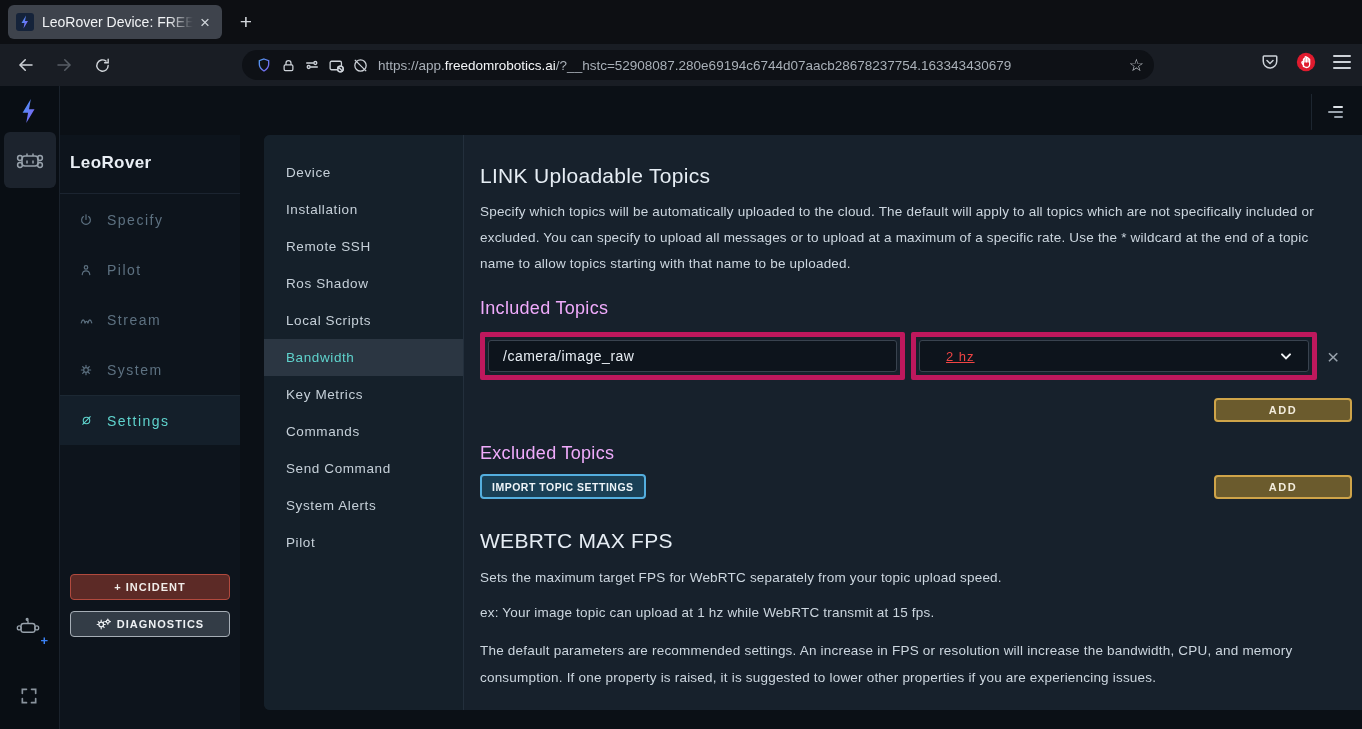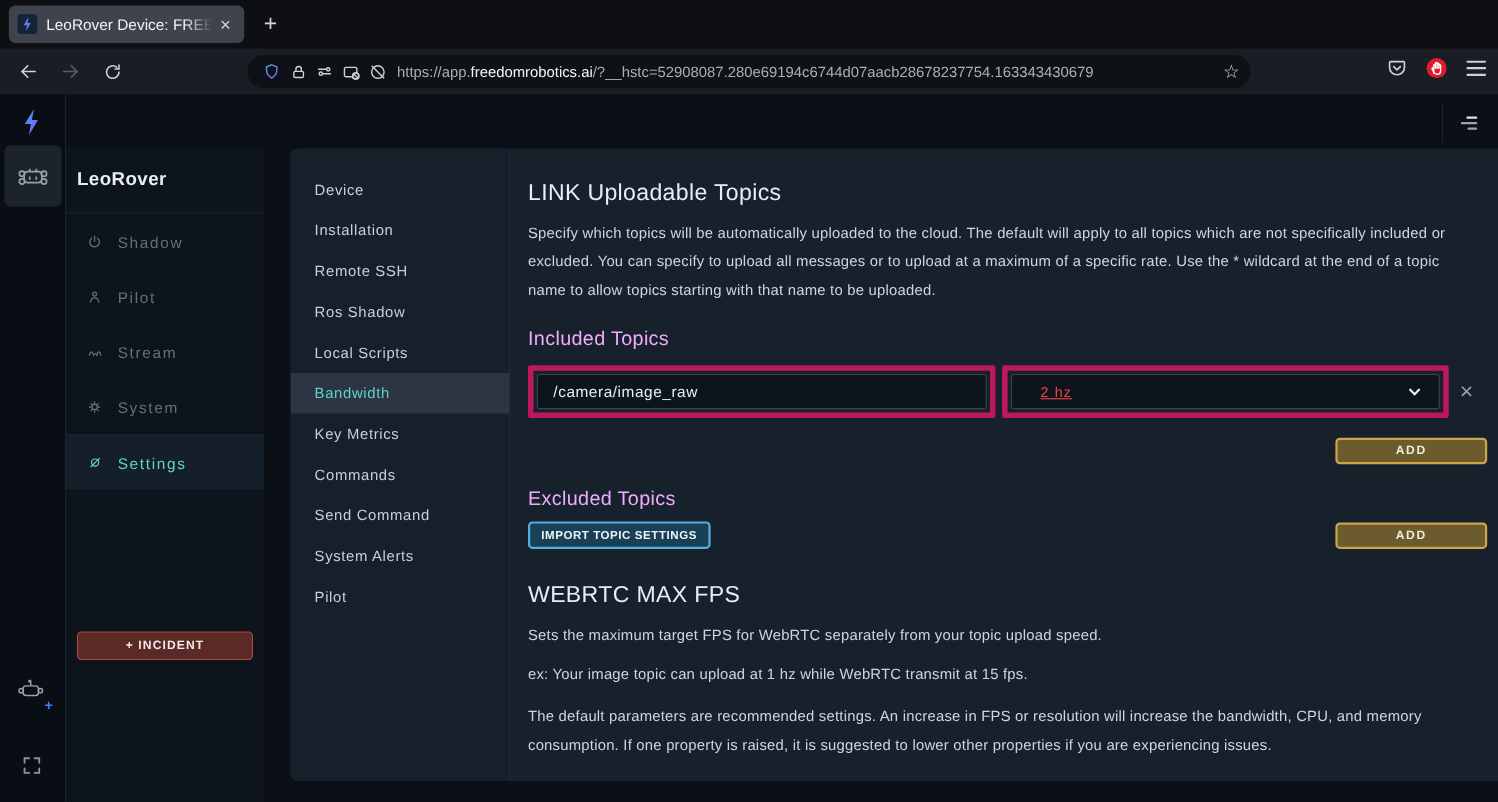--- a/index.html
+++ b/index.html
@@ -17,21 +17,21 @@
     -webkit-mask-image:linear-gradient(90deg,#000 82%,transparent 98%);
     mask-image:linear-gradient(90deg,#000 82%,transparent 98%); flex:1; }
   .tab-close { color:#cfd4d9; font-size:17px; line-height:1; padding:1px 4px; border-radius:3px; cursor:default; }
   .newtab { position:absolute; left:232px; top:8px; width:28px; height:28px; color:#d2d6db;
     font-size:21px; display:flex; align-items:center; justify-content:center; border-radius:4px; }
   .toolbar { position:absolute; left:0; top:44px; width:1362px; height:42px; background:#191d24;
     display:flex; align-items:center; }
   .navbtn { width:32px; height:32px; display:flex; align-items:center; justify-content:center;
     color:#d0d4d9; border-radius:4px; }
   .navbtn.dim { color:#585e66; }
-  .urlbar { position:absolute; left:225px; top:50px; width:912px; height:30px; background:#0e1116;
+  .urlbar { position:absolute; left:242px; top:50px; width:912px; height:30px; background:#0e1116;
     border-radius:15px; display:flex; align-items:center; padding:0 10px; }
   .urlbar .ic { display:flex; align-items:center; justify-content:center; width:24px; height:24px;
     color:#cdd2d8; flex:0 0 auto; }
   .url-text { font-size:13.5px; color:#a9b0b8; white-space:nowrap; overflow:hidden; margin-left:6px; flex:1;
     -webkit-mask-image:linear-gradient(90deg,#000 93%,transparent 99%);
     mask-image:linear-gradient(90deg,#000 93%,transparent 99%); }
   .url-text .domain { color:#f4f6f8; }
   .star { color:#cdd2d8; font-size:17px; margin-left:4px; flex:0 0 auto; }
   .tb-right { position:absolute; right:6px; top:48px; display:flex; align-items:center; gap:8px; }
   .tb-right .ic { width:28px; height:28px; display:flex; align-items:center; justify-content:center; color:#cdd2d8; }
@@ -262,21 +262,21 @@
       <div class="dev-title">LeoRover</div>
       <div class="dev-divider"></div>
       <div class="nav">
         <div class="nav-item">
           <span class="nic">
             <svg width="14" height="14" viewBox="0 0 24 24" fill="none" stroke="currentColor" stroke-width="2" stroke-linecap="round">
                 <path d="M12 3v8"></path>
                 <path d="M7.5 6a7.5 7.5 0 1 0 9 0"></path>
               </svg>
           </span>
-          <span>Shadow</span>
+          <span>Specify</span>
         </div>
         <div class="nav-item">
           <span class="nic">
             <svg width="14" height="14" viewBox="0 0 24 24" fill="none" stroke="currentColor" stroke-width="2" stroke-linecap="round">
                 <circle cx="12" cy="7.5" r="3"></circle>
                 <path d="M5.5 20c.5-4.5 3.2-6.5 6.5-6.5s6 2 6.5 6.5"></path>
               </svg>
           </span>
           <span>Pilot</span>
         </div>
@@ -303,20 +303,29 @@
           <span class="nic">
             <svg width="13" height="13" viewBox="0 0 24 24" fill="none" stroke="currentColor" stroke-width="2" stroke-linecap="round">
                 <circle cx="12" cy="12" r="6"></circle>
                 <path d="M5 19 19 5"></path>
               </svg>
           </span>
           <span>Settings</span>
         </div>
       </div>
       <div class="sb-btn btn-incident">+ INCIDENT</div>
+      <div class="sb-btn btn-diag">
+        <svg width="15" height="13" viewBox="0 0 26 22" fill="none" stroke="#eef1f4" stroke-width="2" stroke-linecap="round">
+            <circle cx="9" cy="11" r="4"></circle>
+            <path d="M9 3.5V6M9 16v2.5M2 11h2.5M13.5 11H16M3.9 5.9l1.8 1.8M12.3 14.2l1.8 1.8M14.1 5.9l-1.8 1.8"></path>
+            <circle cx="20.5" cy="6" r="2.6"></circle>
+            <path d="M20.5 1.5V3M20.5 9v1.5M16 6h1.4M23.6 6H25"></path>
+          </svg>
+        <span>DIAGNOSTICS</span>
+      </div>
     </div>
 
     <div class="card">
       <div class="submenu">
         <div class="sm-item">Device</div>
         <div class="sm-item">Installation</div>
         <div class="sm-item">Remote SSH</div>
         <div class="sm-item">Ros Shadow</div>
         <div class="sm-item">Local Scripts</div>
         <div class="sm-item sel">Bandwidth</div>

